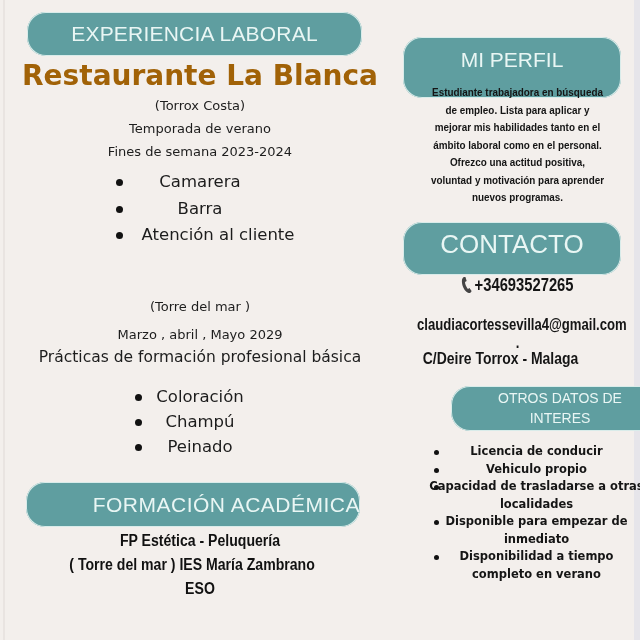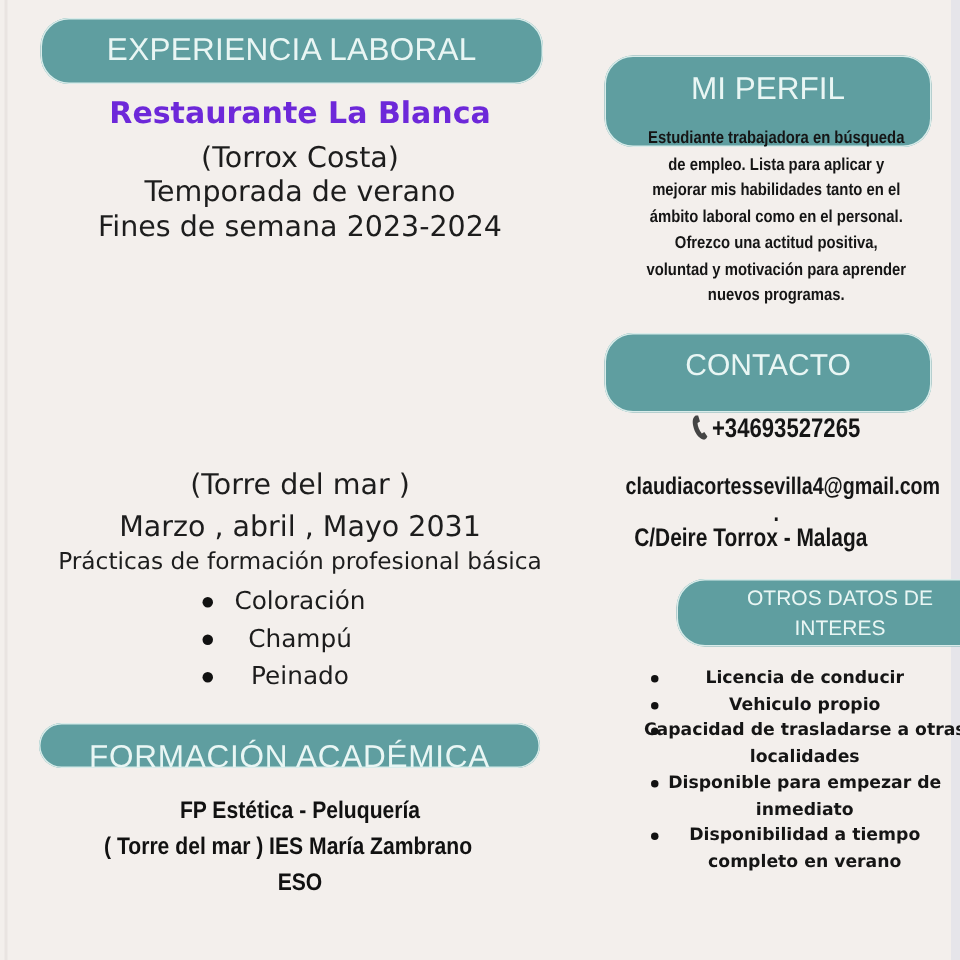--- a/index.html
+++ b/index.html
@@ -26,31 +26,31 @@
     position: absolute;
     background: #5f9ea0;
     color: #e9f6f4;
     font-family: "Liberation Sans", sans-serif;
     text-align: center;
     box-shadow: 0 0 0 1px #d9ecea inset;
     border-radius: 19px;
   }
   .hdr span { display: block; }
   .exp-hdr { left: 27px; top: 12px; width: 335px; height: 44px; font-size: 21px; line-height: 44px; letter-spacing: 0.2px; }
-  .form-hdr { left: 26px; top: 482px; width: 334px; height: 30px; font-size: 21px; line-height: 45px; letter-spacing: 0.5px; }
+  .form-hdr { left: 26px; top: 482px; width: 334px; height: 45px; font-size: 21px; line-height: 45px; letter-spacing: 0.5px; text-align: right; }
   .perfil-hdr { left: 403px; top: 37px; width: 218px; height: 61px; font-size: 21px; line-height: 45px; }
-  .contact-hdr { left: 403px; top: 222px; width: 218px; height: 53px; font-size: 20px; line-height: 45px; }
+  .contact-hdr { left: 403px; top: 222px; width: 218px; height: 53px; font-size: 26px; line-height: 45px; }
   .otros-hdr { left: 403px; top: 386px; width: 218px; height: 45px; font-size: 14px; line-height: 20px; padding-top: 2px; box-sizing: border-box; margin-left: 48px; }
 
   .left-col { position: absolute; left: 20px; width: 360px; text-align: center; }
   .job-title {
-    font-family: "DejaVu Sans", sans-serif; font-weight: bold; font-size: 20px; line-height: 31px;
-    color: #6d28d9;
+    font-family: "DejaVu Sans", sans-serif; font-weight: bold; font-size: 28px; line-height: 31px;
+    color: #a16207;
   }
-  .line { font-size: 19px; line-height: 23px; color: #1d1d1d; }
+  .line { font-size: 13px; line-height: 23px; color: #1d1d1d; }
   .bullets { list-style: none; margin: 0; padding: 0; }
   .bullets li { position: relative; font-size: 16.5px; line-height: 26.5px; color: #1c1c1c; }
   .bullets li .dot {
     position: absolute; width: 7px; height: 7px; border-radius: 50%; background: #111; top: 10px;
   }
 
   .edu { position: absolute; left: 20px; width: 360px; text-align: center;
     font-family: "Liberation Sans Narrow", "Liberation Sans", sans-serif; font-weight: bold; font-size: 16px; line-height: 24px; color: #111; transform: scaleX(0.88); transform-origin: center top; }
 
   .right-col { position: absolute; left: 395px; width: 245px; text-align: center; }
@@ -80,27 +80,32 @@
 
 <div class="hdr exp-hdr">
   <span>EXPERIENCIA LABORAL</span>
 </div>
 
 <div class="left-col" style="top:60px;">
   <div class="job-title">Restaurante La  Blanca</div>
   <div class="line" style="margin-top:3px;">(Torrox Costa)</div>
   <div class="line">Temporada de verano</div>
   <div class="line">Fines de semana 2023-2024</div>
+  <ul class="bullets" style="margin-top:6px;">
+    <li><span class="dot" style="left:96px;"></span><span>Camarera</span></li>
+    <li><span class="dot" style="left:96px;"></span><span>Barra</span></li>
+    <li><span class="dot" style="left:96px;"></span><span style="padding-left:36px;">Atención al cliente</span></li>
+  </ul>
 </div>
 
 <div class="left-col" style="top:292px;">
-  <div class="line" style="margin-top:20px;">(Torre del mar )</div>
-  <div class="line" style="margin-top:5px;">Marzo , abril  , Mayo 2031</div>
+  <div class="line" style="margin-top:3px;">(Torre del mar )</div>
+  <div class="line" style="margin-top:5px;">Marzo , abril  , Mayo 2029</div>
   <div class="line" style="font-size:15.5px;">Prácticas de formación profesional básica</div>
-  <ul class="bullets" style="margin-top:2px;">
+  <ul class="bullets" style="margin-top:15px;">
     <li style="line-height:25px;"><span class="dot" style="left:115px;"></span><span>Coloración</span></li>
     <li style="line-height:25px;"><span class="dot" style="left:115px;"></span><span>Champú</span></li>
     <li style="line-height:25px;"><span class="dot" style="left:115px;"></span><span>Peinado</span></li>
   </ul>
 </div>
 
 <div class="hdr form-hdr">
   <span>FORMACIÓN ACADÉMICA</span>
 </div>
 

